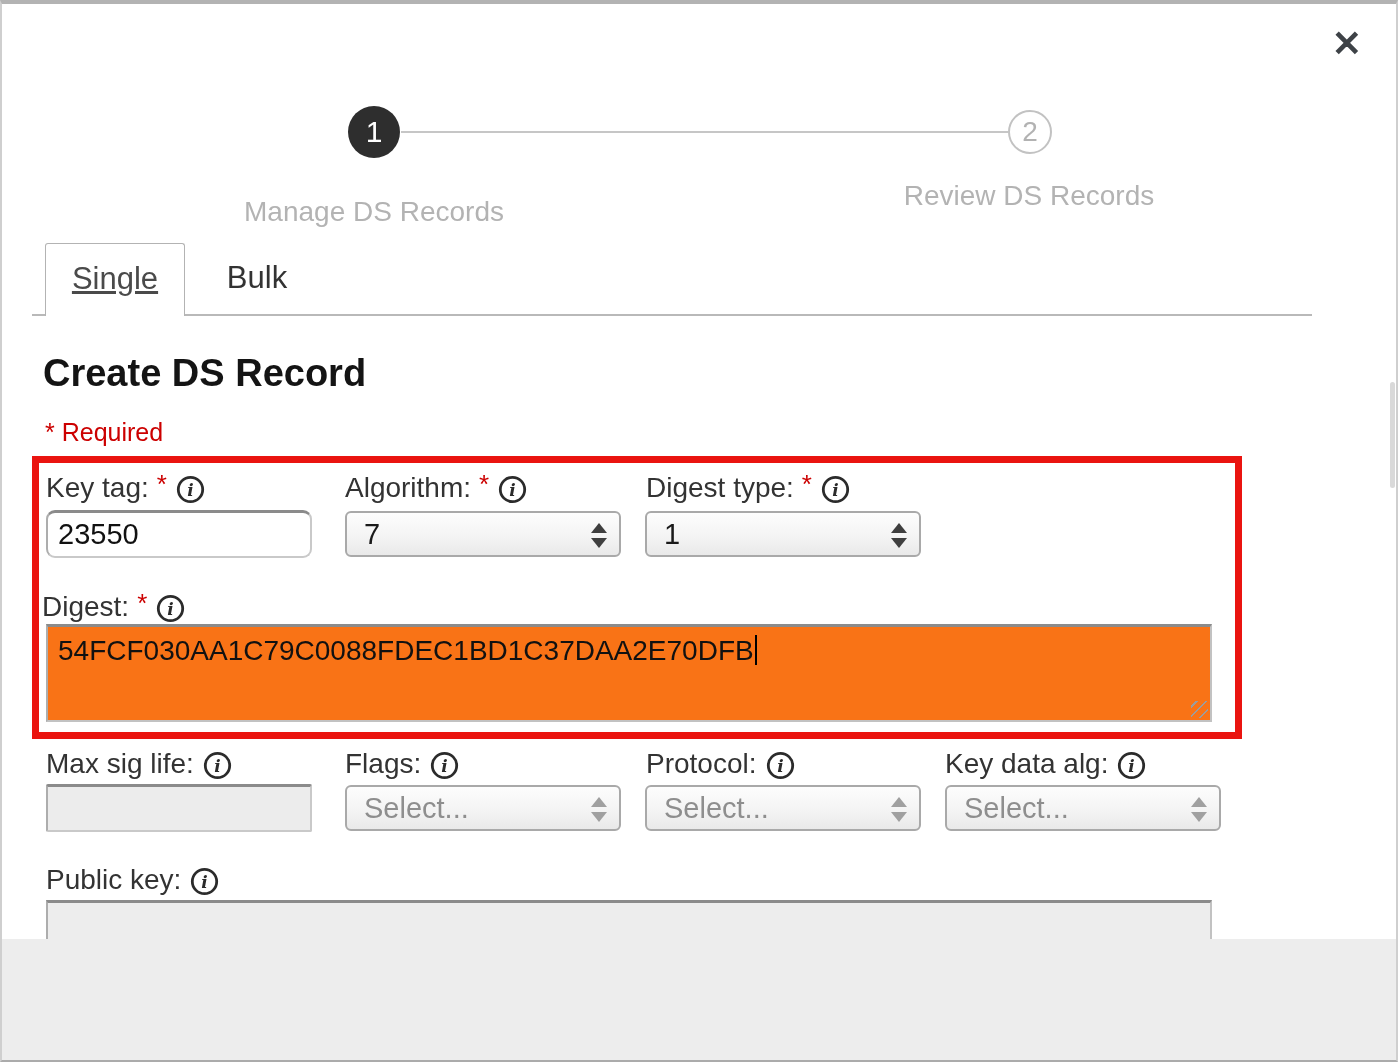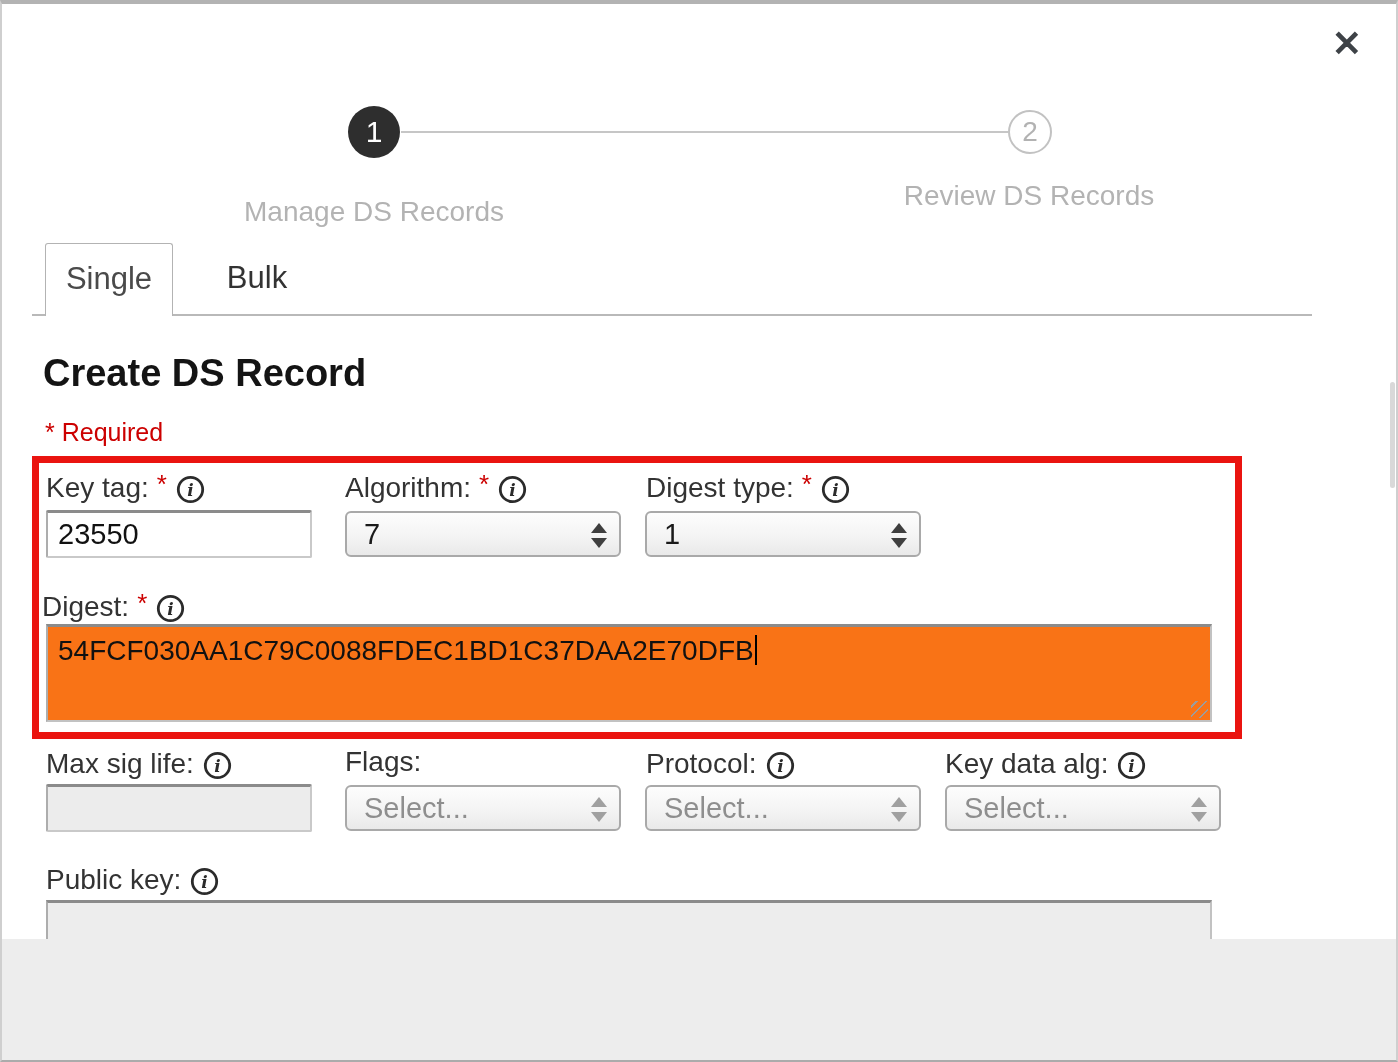--- a/index.html
+++ b/index.html
@@ -29,22 +29,22 @@
     left: 1006px; top: 106px; width: 44px; height: 44px; background: #fff;
     border: 2px solid #c2c2c2; color: #b2b2b2; font-size: 28px; line-height: 40px;
   }
   .step-line { position: absolute; left: 399px; top: 127px; width: 607px; height: 2px; background: #c6c6c6; }
   .step-label { position: absolute; width: 340px; text-align: center; font-size: 28px; color: #b3b3b3; }
   .step-label.l1 { left: 202px; top: 192px; }
   .step-label.l2 { left: 857px; top: 176px; text-align: center; }
   
   .tab { position: absolute; top: 239px; height: 73px; line-height: 70px; text-align: center; font-size: 31px; cursor: pointer; z-index: 3; }
   .tab-single {
-    left: 43px; width: 128px; background: #fff; color: #4a4a4a;
-    border: 1px solid #b3b3b3; border-bottom: none; border-radius: 3px 3px 0 0;
+    left: 43px; width: 140px; background: #fff; color: #4a4a4a;
+    border: 1px solid #b3b3b3; border-bottom: none; border-radius: 3px 3px 0 0; text-decoration: underline;
   }
   .tab-bulk { left: 183px; width: 144px; color: #333; }
   .tab-underline { position: absolute; left: 30px; top: 310px; width: 1280px; height: 2px; background: #b9b9b9; z-index: 1; }
   
   h1.title { position: absolute; left: 41px; top: 348px; font-size: 38px; font-weight: bold; color: #141414; letter-spacing: 0; }
   .required-note { position: absolute; left: 43px; top: 414px; font-size: 25px; color: #cc0000; }
   
   .field-label { position: absolute; height: 36px; display: flex; align-items: center; gap: 8px; white-space: nowrap; }
   .field-label .lbl { font-size: 28px; color: #333; }
   .field-label .req { font-size: 26px; color: #cc0000; position: relative; top: -4px; }
@@ -141,21 +141,21 @@
     <span class="lbl">Digest type:</span>
     <span class="req">*</span>
     <span class="info">
       <svg width="31" height="31" viewBox="0 0 31 31">
           <circle cx="15.5" cy="15.5" r="12.2" fill="none" stroke="#2b2b2b" stroke-width="2.8"></circle>
           <text x="15.5" y="21.5" text-anchor="middle" font-family="DejaVu Serif, serif" font-style="italic" font-weight="bold" font-size="17" fill="#2b2b2b">i</text>
         </svg>
     </span>
   </div>
 
-  <input class="tinput" style="left: 44px; top: 506px; width: 266px;" value="23550">
+  <input class="tinput" style="left: 44px; top: 506px; width: 266px; border-radius: 9px;" value="23550">
   <div class="selectbox" style="left:343px; top:507px; width:276px;">
     <span>7</span>
     <span class="arrows">
         <i class="up"></i>
         <i class="dn"></i>
       </span>
   </div>
   <div class="selectbox" style="left:643px; top:507px; width:276px;">
     <span>1</span>
     <span class="arrows">
@@ -183,21 +183,21 @@
 
   <div class="field-label" style="left:44px; top:742px;">
     <span class="lbl">Max sig life:</span>
     <span class="info">
       <svg width="31" height="31" viewBox="0 0 31 31">
           <circle cx="15.5" cy="15.5" r="12.2" fill="none" stroke="#2b2b2b" stroke-width="2.8"></circle>
           <text x="15.5" y="21.5" text-anchor="middle" font-family="DejaVu Serif, serif" font-style="italic" font-weight="bold" font-size="17" fill="#2b2b2b">i</text>
         </svg>
     </span>
   </div>
-  <div class="field-label" style="left:343px; top:742px;flex-direction:column;">
+  <div class="field-label" style="left:343px; top:742px;">
     <span class="lbl">Flags:</span>
     <span class="info">
       <svg width="31" height="31" viewBox="0 0 31 31">
           <circle cx="15.5" cy="15.5" r="12.2" fill="none" stroke="#2b2b2b" stroke-width="2.8"></circle>
           <text x="15.5" y="21.5" text-anchor="middle" font-family="DejaVu Serif, serif" font-style="italic" font-weight="bold" font-size="17" fill="#2b2b2b">i</text>
         </svg>
     </span>
   </div>
   <div class="field-label" style="left:644px; top:742px;">
     <span class="lbl">Protocol:</span>

